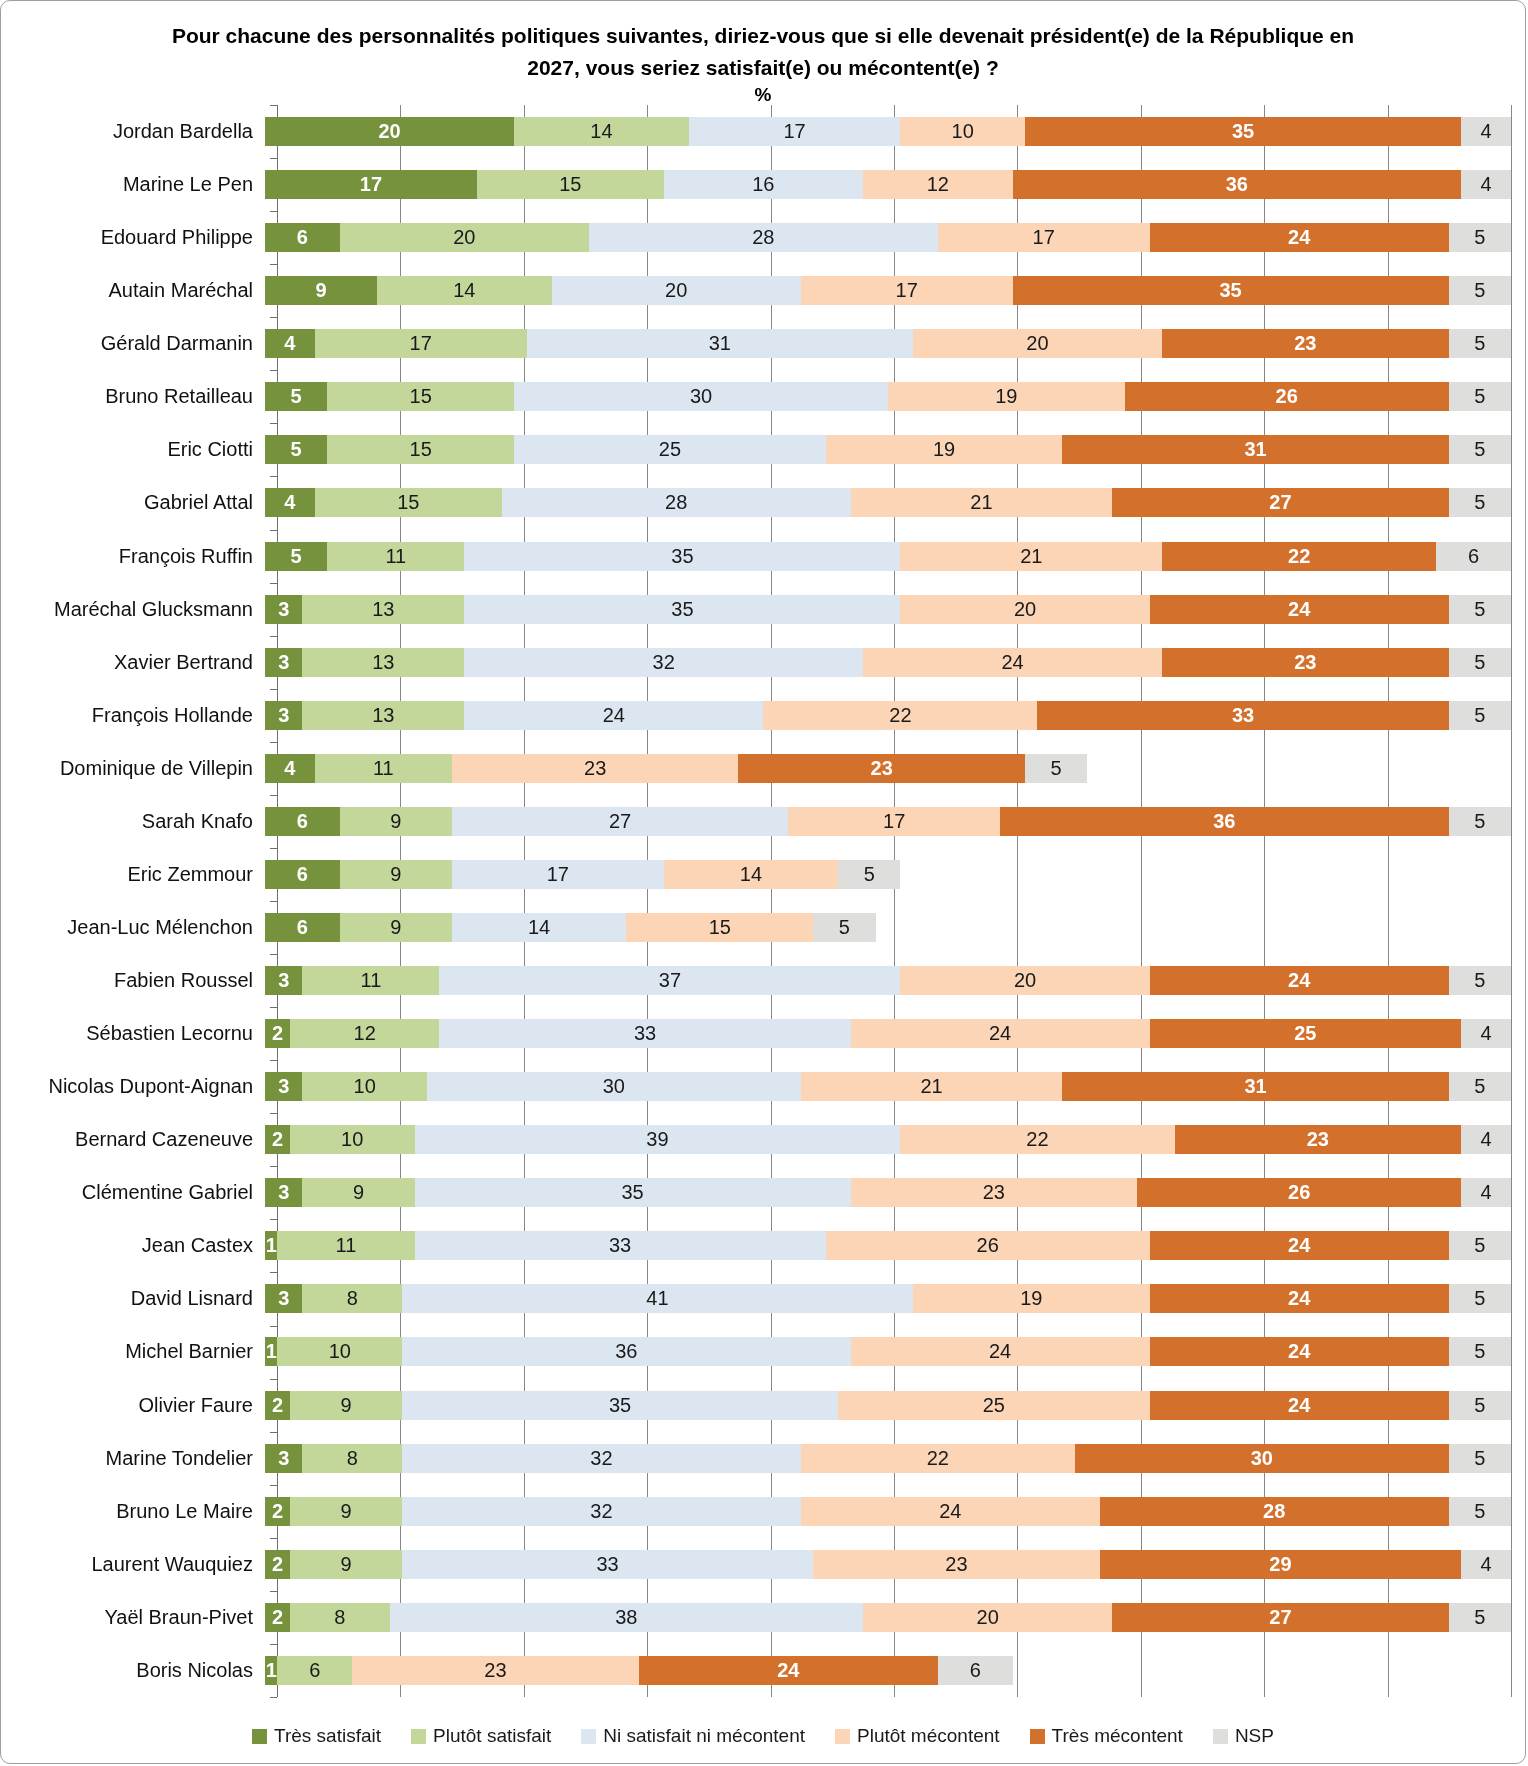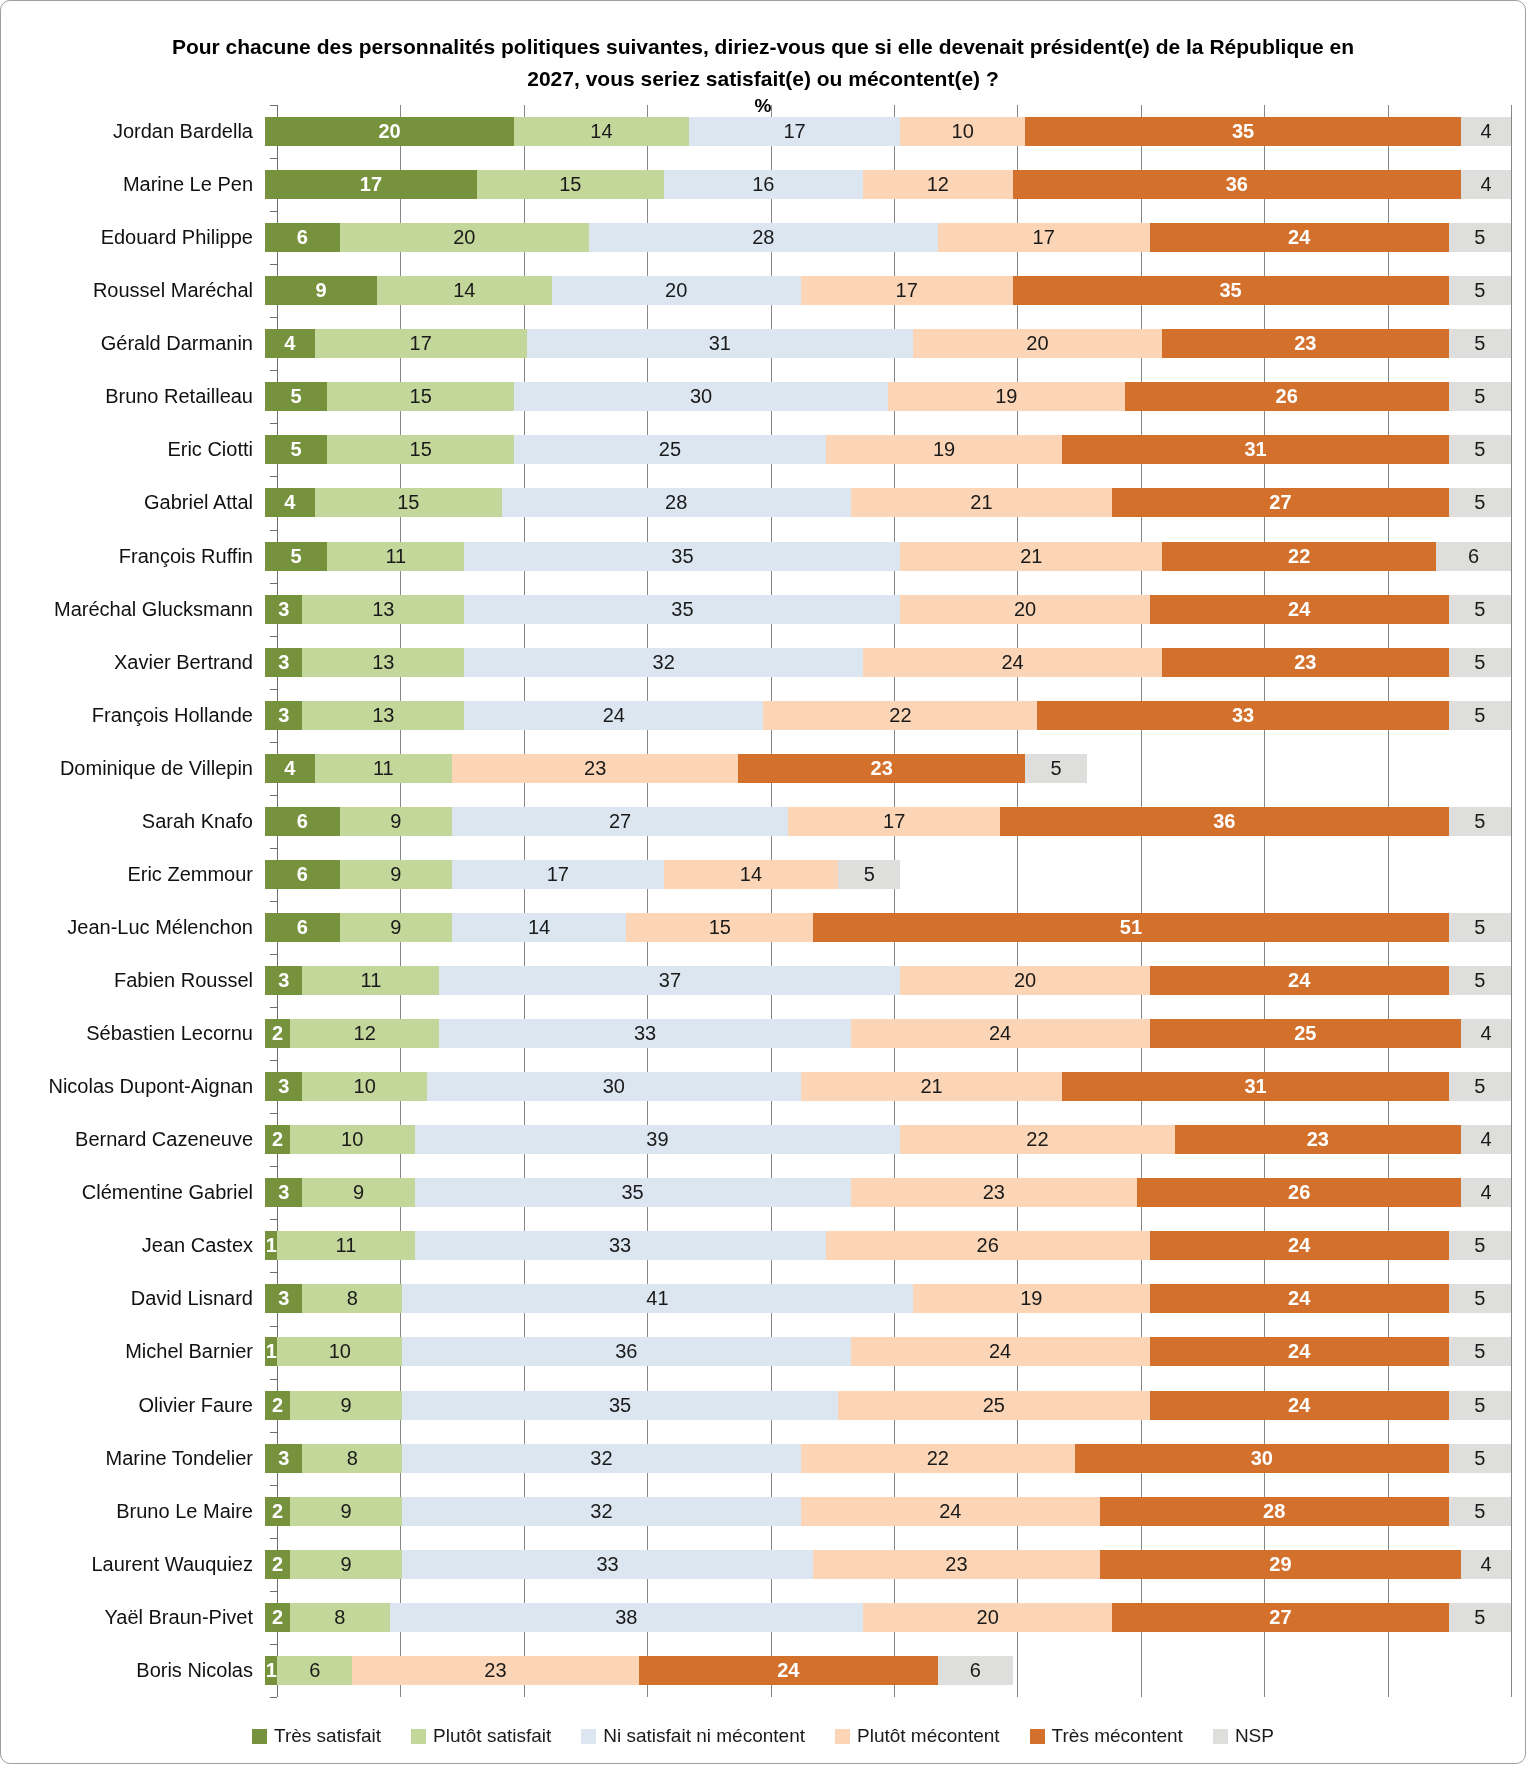--- a/index.html
+++ b/index.html
@@ -3,21 +3,21 @@
 <meta charset="utf-8">
 <style>
   html,body { margin:0; padding:0; background:#ffffff; font-family:"Liberation Sans", sans-serif; }
   .frame {
     width:1526px; height:1764px; box-sizing:border-box;
     border:1px solid #9e9e9e; border-radius:10px;
     background:#ffffff; position:relative; overflow:hidden;
   }
   .title {
     text-align:center; font-weight:bold; font-size:21px; color:#000;
-    margin:30px auto 0; max-width:1190px; line-height:1.5;
+    margin:19px auto 0; max-width:1190px; line-height:1.5;
   }
   .pct-label { text-align:center; font-weight:bold; font-size:19px; color:#000; margin-top:1px; }
 
   .chart { position:absolute; top:104px; left:0; right:0; bottom:66px; }
 
   .gridlayer { position:absolute; left:276px; right:14px; top:0; bottom:0; }
   .gridline { position:absolute; top:0; bottom:0; width:1px; background:#878787; }
   .gridline.axis { background:#6e6e6e; }
   .tick { position:absolute; left:-7px; width:7px; height:1px; background:#6e6e6e; }
 
@@ -159,21 +159,21 @@
             </div>
             <div class="seg lbl-white" style="width: 24%; background: rgb(211, 112, 43);">
               <span>24</span>
             </div>
             <div class="seg" style="width: 5%; background: rgb(222, 222, 220);">
               <span>5</span>
             </div>
           </div>
         </div>
         <div class="row">
-          <div class="cat">Roussel Maréchal</div>
+          <div class="cat">Autain Maréchal</div>
           <div class="track">
             <div class="seg lbl-white" style="width: 9%; background: rgb(118, 146, 61);">
               <span>9</span>
             </div>
             <div class="seg" style="width: 14%; background: rgb(196, 215, 155);">
               <span>14</span>
             </div>
             <div class="seg" style="width: 20%; background: rgb(220, 230, 241);">
               <span>20</span>
             </div>
@@ -442,23 +442,20 @@
               <span>6</span>
             </div>
             <div class="seg" style="width: 9%; background: rgb(196, 215, 155);">
               <span>9</span>
             </div>
             <div class="seg" style="width: 14%; background: rgb(220, 230, 241);">
               <span>14</span>
             </div>
             <div class="seg" style="width: 15%; background: rgb(251, 213, 181);">
               <span>15</span>
-            </div>
-            <div class="seg lbl-white" style="width: 51%; background: rgb(211, 112, 43);">
-              <span>51</span>
             </div>
             <div class="seg" style="width: 5%; background: rgb(222, 222, 220);">
               <span>5</span>
             </div>
           </div>
         </div>
         <div class="row">
           <div class="cat">Fabien Roussel</div>
           <div class="track">
             <div class="seg lbl-white" style="width: 3%; background: rgb(118, 146, 61);">

